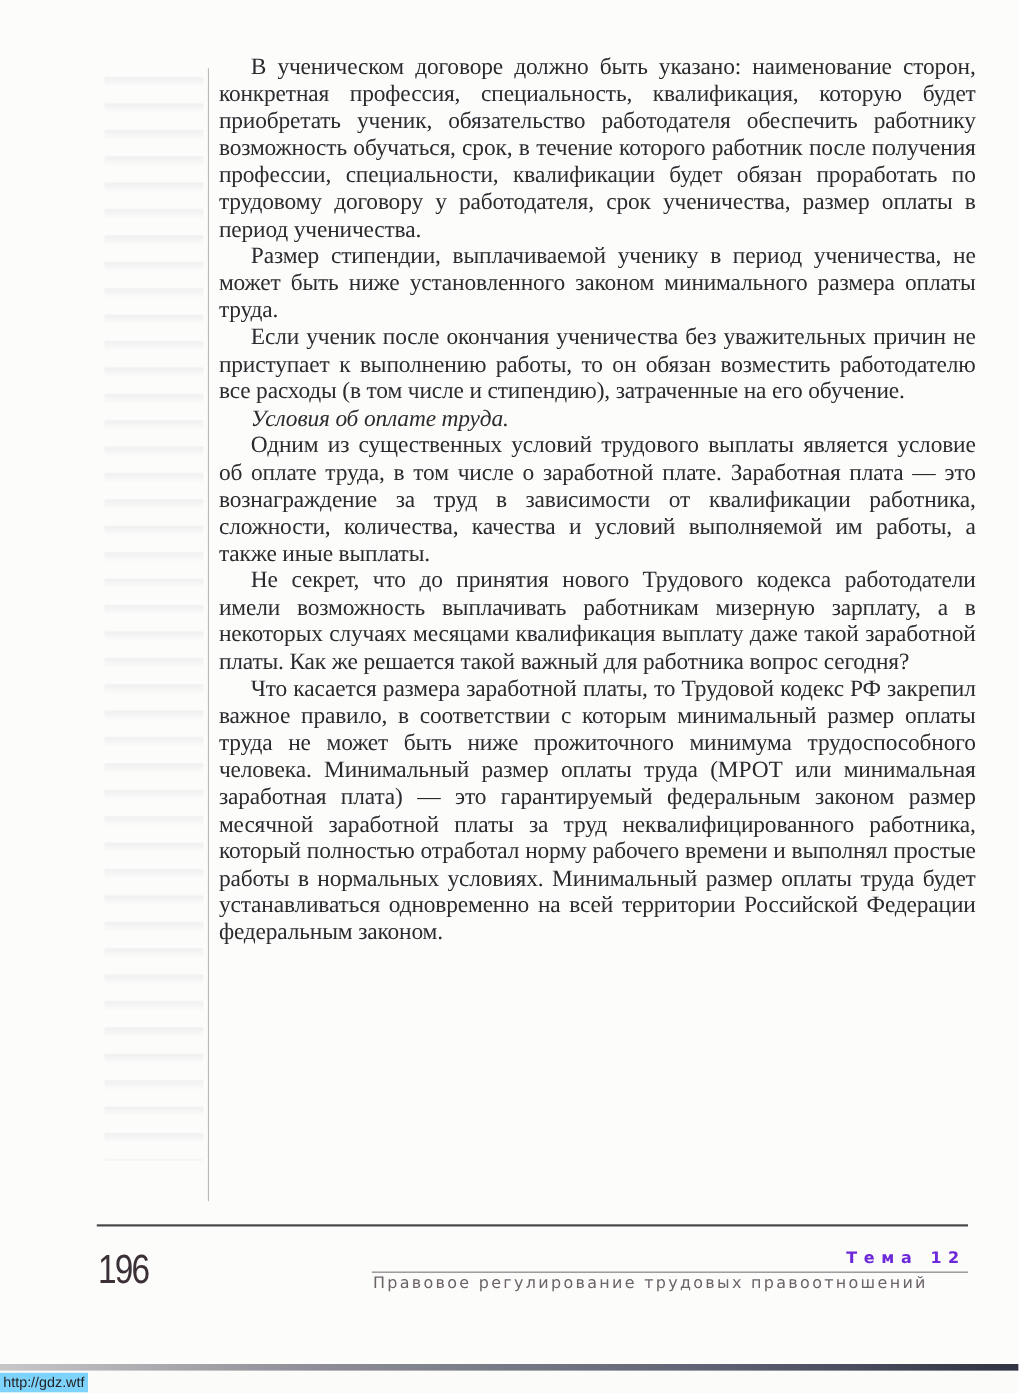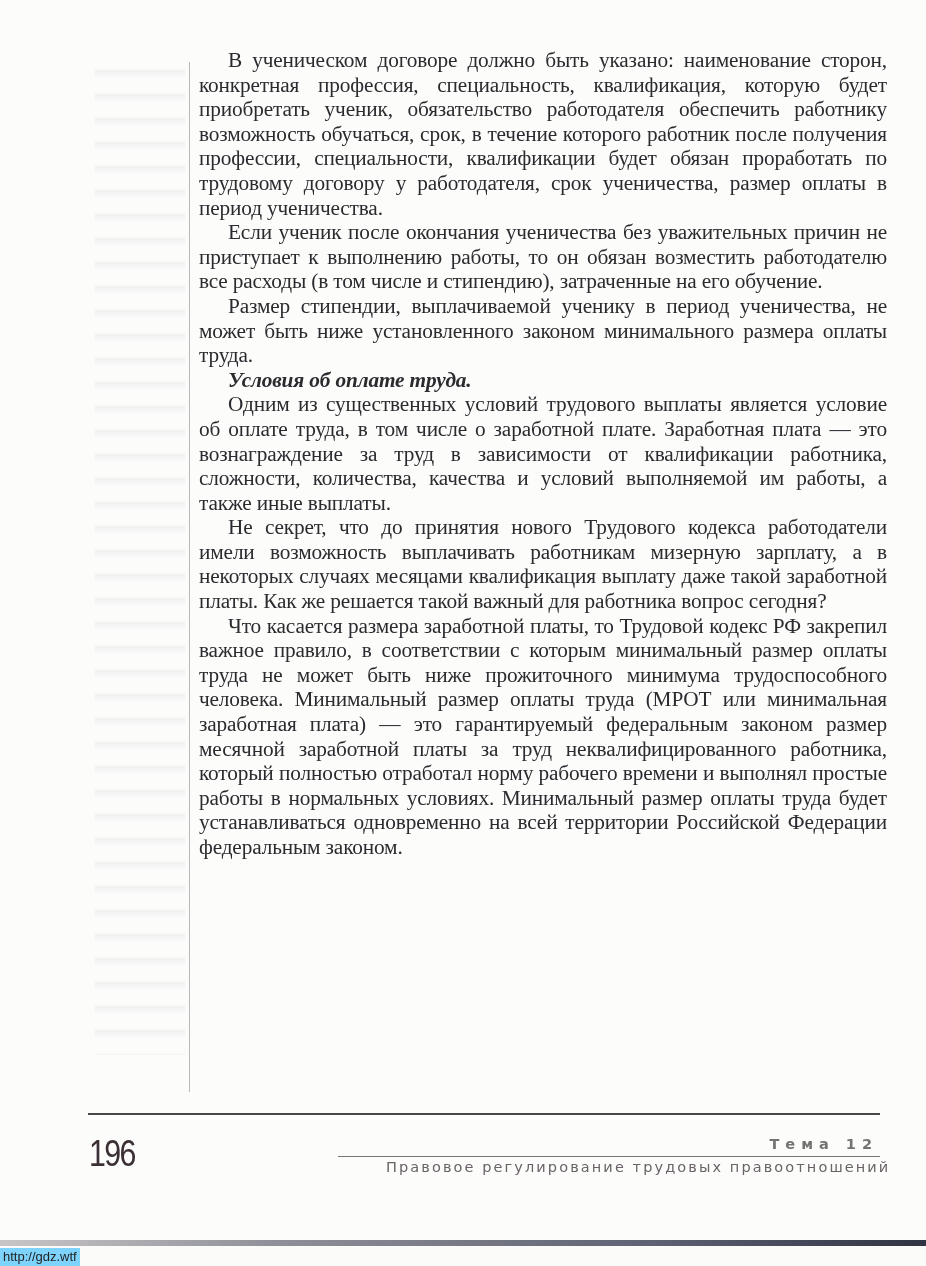--- a/index.html
+++ b/index.html
@@ -15,58 +15,58 @@
     background: repeating-linear-gradient(180deg, rgba(200,200,205,0.0) 0px, rgba(200,200,205,0.0) 14px, rgba(205,205,210,0.35) 16px, rgba(200,200,205,0.0) 24px);
     opacity: 0.7;
   }
   .vrule { position: absolute; left: 189px; top: 62px; width: 1px; height: 1030px; background: #b9b9bd; }
   .text-block {
     position: absolute; left: 199px; top: 48px; width: 688px;
     font-size: 21.3px; line-height: 24.6px; text-align: justify;
     letter-spacing: -0.15px;
   }
   .text-block p { margin: 0; text-indent: 29px; }
-  .heading { margin: 24px 0 0 0; text-indent: 29px; font-style: italic; font-weight: bold; }
+  .heading { margin: 24px 0 0 0; text-indent: 29px; font-style: italic; font-weight: normal; }
   b { font-weight: normal; }
   .hrule { position: absolute; left: 88px; top: 1113px; width: 792px; height: 2px; background: #4a4649; }
   .page-number {
     position: absolute; left: 89px; top: 1133px;
     font-family: "Liberation Sans", "DejaVu Sans", sans-serif;
     font-size: 37px; color: #3b3036; letter-spacing: -2px; transform: scaleX(0.82); transform-origin: left top;
   }
   .topic-label {
     position: absolute; right: 48px; top: 1136px;
     font-family: "DejaVu Sans", sans-serif; font-size: 14.5px; font-weight: bold;
-    letter-spacing: 6px; color: #737373;
+    letter-spacing: 6px; color: #6d28d9;
   }
   .topic-rule { position: absolute; left: 338px; top: 1156px; width: 542px; height: 1px; background: #7a7478; }
   .topic-title {
     position: absolute; left: 339px; top: 1159px;
-    font-family: "DejaVu Sans", sans-serif; font-size: 14.5px; letter-spacing: 2.1px; color: #6a6368; margin-left: 47px;
+    font-family: "DejaVu Sans", sans-serif; font-size: 14.5px; letter-spacing: 2.1px; color: #6a6368;
   }
   .bottom-bar {
     position: absolute; left: 0; top: 1240px; width: 926px; height: 6px;
     background: linear-gradient(90deg, #c9c6c8 0%, #8e8f98 30%, #5f6273 70%, #2f3342 100%);
   }
   .url-badge {
     position: absolute; left: 0; top: 1248px; height: 18px; padding: 0 3px;
     background: #7dd3fc; font-family: "Liberation Sans", sans-serif; font-size: 13px; line-height: 18px; color: #222;
   }
 </style>
 </head>
 <body>
 
 <div class="page">
   <div class="margin-shadow"></div>
   <div class="vrule"></div>
 
   <div class="text-block">
     <p>В ученическом договоре должно быть указано: наименование сторон, конкретная профессия, специальность, квалификация, которую будет приобретать ученик, обязательство работодателя обеспечить работнику возможность обучаться, срок, в течение которого работник после получения профессии, специальности, квалификации будет обязан проработать по трудовому договору у работодателя, срок ученичества, размер оплаты в период ученичества.</p>
+    <p>Размер стипендии, выплачиваемой ученику в период ученичества, не может быть ниже установленного законом минимального размера оплаты труда.</p>
     <p>Если ученик после окончания ученичества без уважительных причин не приступает к выполнению работы, то он обязан возместить работодателю все расходы (в том числе и стипендию), затраченные на его обучение.</p>
-    <p>Размер стипендии, выплачиваемой ученику в период ученичества, не может быть ниже установленного законом минимального размера оплаты труда.</p>
 
     <p class="heading">Условия об оплате труда.</p>
 
     <p><span>Одним из существенных условий трудового выплаты является условие об оплате труда, в том числе о заработной плате. </span><b>Заработная плата</b><span> — это вознаграждение за труд в зависимости от квалификации работника, сложности, количества, качества и условий выполняемой им работы, а также иные выплаты.</span></p>
 
     <p>Не секрет, что до принятия нового Трудового кодекса работодатели имели возможность выплачивать работникам мизерную зарплату, а в некоторых случаях месяцами квалификация выплату даже такой заработной платы. Как же решается такой важный для работника вопрос сегодня?</p>
 
     <p><span>Что касается размера заработной платы, то Трудовой кодекс РФ закрепил важное правило, в соответствии с которым минимальный размер оплаты труда не может быть ниже прожиточного минимума трудоспособного человека. </span><b>Минимальный размер оплаты труда</b><span> (МРОТ или минимальная заработная плата) — это гарантируемый федеральным законом размер месячной заработной платы за труд неквалифицированного работника, который полностью отработал норму рабочего времени и выполнял простые работы в нормальных условиях. Минимальный размер оплаты труда будет устанавливаться одновременно на всей территории Российской Федерации федеральным законом.</span></p>
 
   </div>

